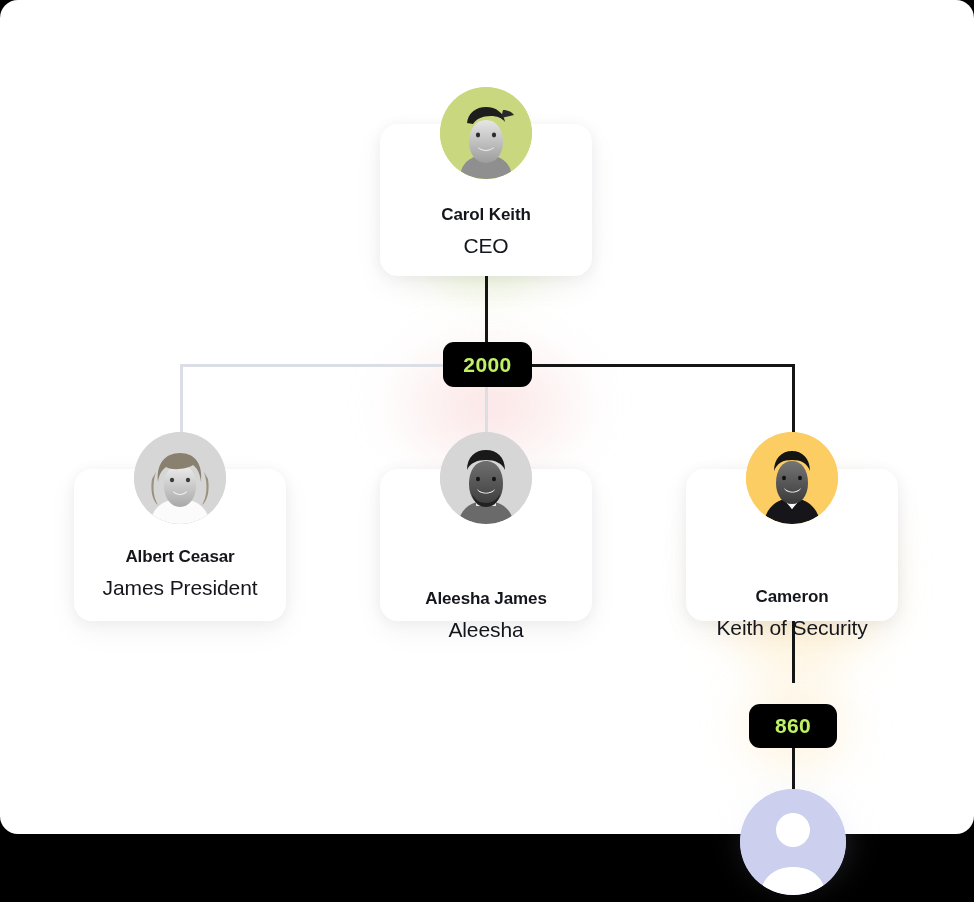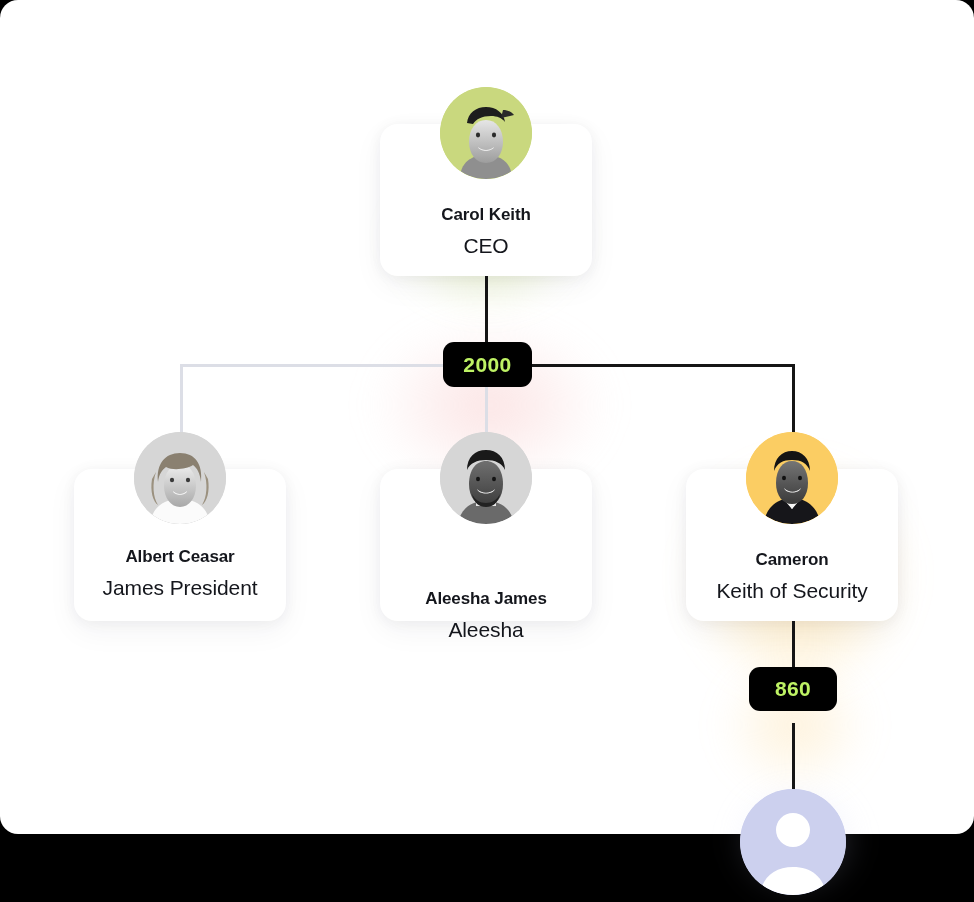--- a/index.html
+++ b/index.html
@@ -157,21 +157,21 @@
   <div class="line line-active" style="left:792px; top:364px; width:3px; height:76px;"></div>
 
   <div class="line line-active" style="left:792px; top:620px; width:3px; height:63px;"></div>
 
   <div class="line line-active" style="left:792px; top:723px; width:3px; height:72px;"></div>
 
   <div class="badge" style="left:443px; top:342px; width:89px; height:45px;">
     <span>2000</span>
   </div>
 
-  <div class="badge" style="left:749px; top:667px; width:88px; height:44px;">
+  <div class="badge" style="left:749px; top:704px; width:88px; height:44px;">
     <span>860</span>
   </div>
 
   <div class="card" style="left:380px; top:124px; width:212px; height:152px;">
     <div class="avatar" style="top:-37px; width:92px; height:92px; background:#c9d87e;">
       <svg viewBox="0 0 92 92" xmlns="http://www.w3.org/2000/svg">
         <defs>
           <clipPath id="clipCeo">
               <circle cx="46" cy="46" r="46"></circle>
             </clipPath>
@@ -271,21 +271,21 @@
           <path d="M38 65h16l-8 12z" fill="#fdfdfd"></path>
           <path d="M40 62h12v8l-6 7-6-7z" fill="#f7f7f7"></path>
           <path d="M30 51c0-14 7-22 16-22s16 8 16 22c0 13-7 21-16 21s-16-8-16-21z" fill="url(#gSkinD)"></path>
           <path d="M28 39c0-13 8-20 18-20s18 7 18 20c-3-8-9-11-18-11s-15 3-18 11z" fill="#141414"></path>
           <ellipse cx="38" cy="46" rx="2" ry="2.2" fill="#111"></ellipse>
           <ellipse cx="54" cy="46" rx="2" ry="2.2" fill="#111"></ellipse>
           <path d="M38 56c5 5 12 5 17 0-2 6-15 6-17 0z" fill="#fbfbfb"></path>
         </g>
       </svg>
     </div>
-    <div class="card-name" style="margin-top:81px;">Cameron</div>
+    <div class="card-name" style="margin-top:118px;">Cameron</div>
     <div class="card-role">Keith of Security</div>
   </div>
 
   <div id="placeholder-node" style="left:740px; top:789px; width:106px; height:106px;">
     <svg viewBox="0 0 106 106" xmlns="http://www.w3.org/2000/svg">
       <defs>
           <clipPath id="clipPh">
             <circle cx="53" cy="53" r="53"></circle>
           </clipPath>
         </defs>

